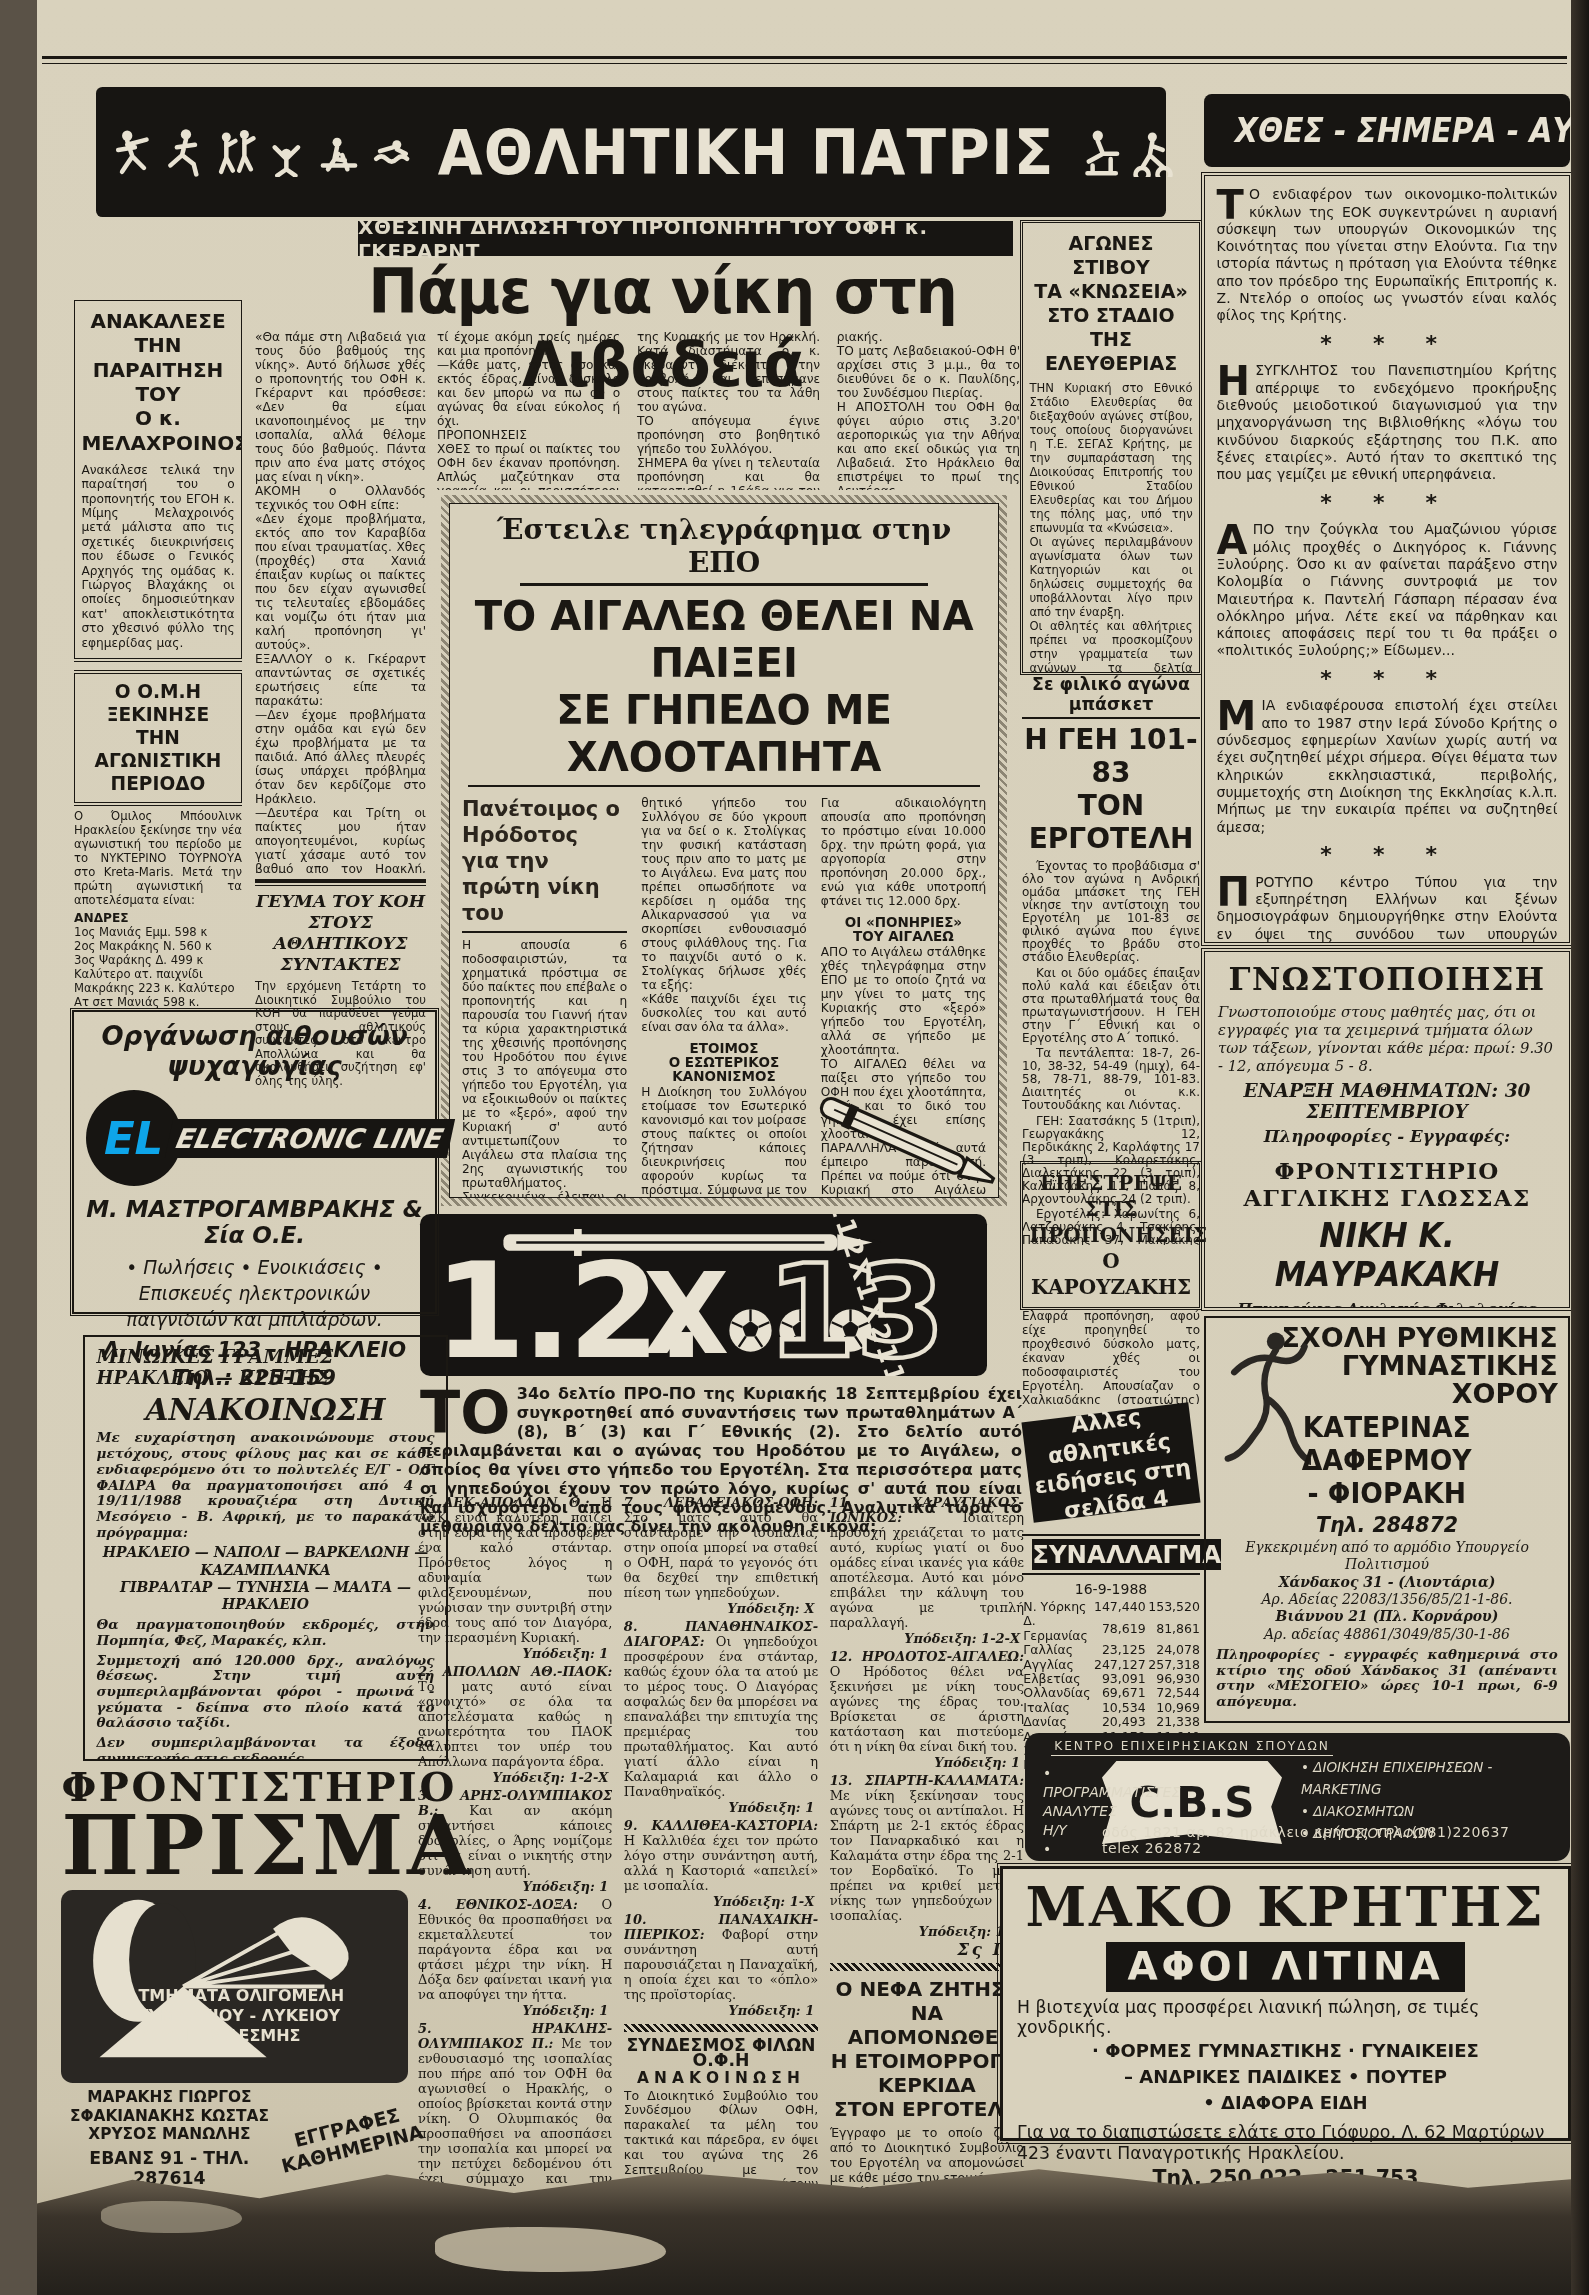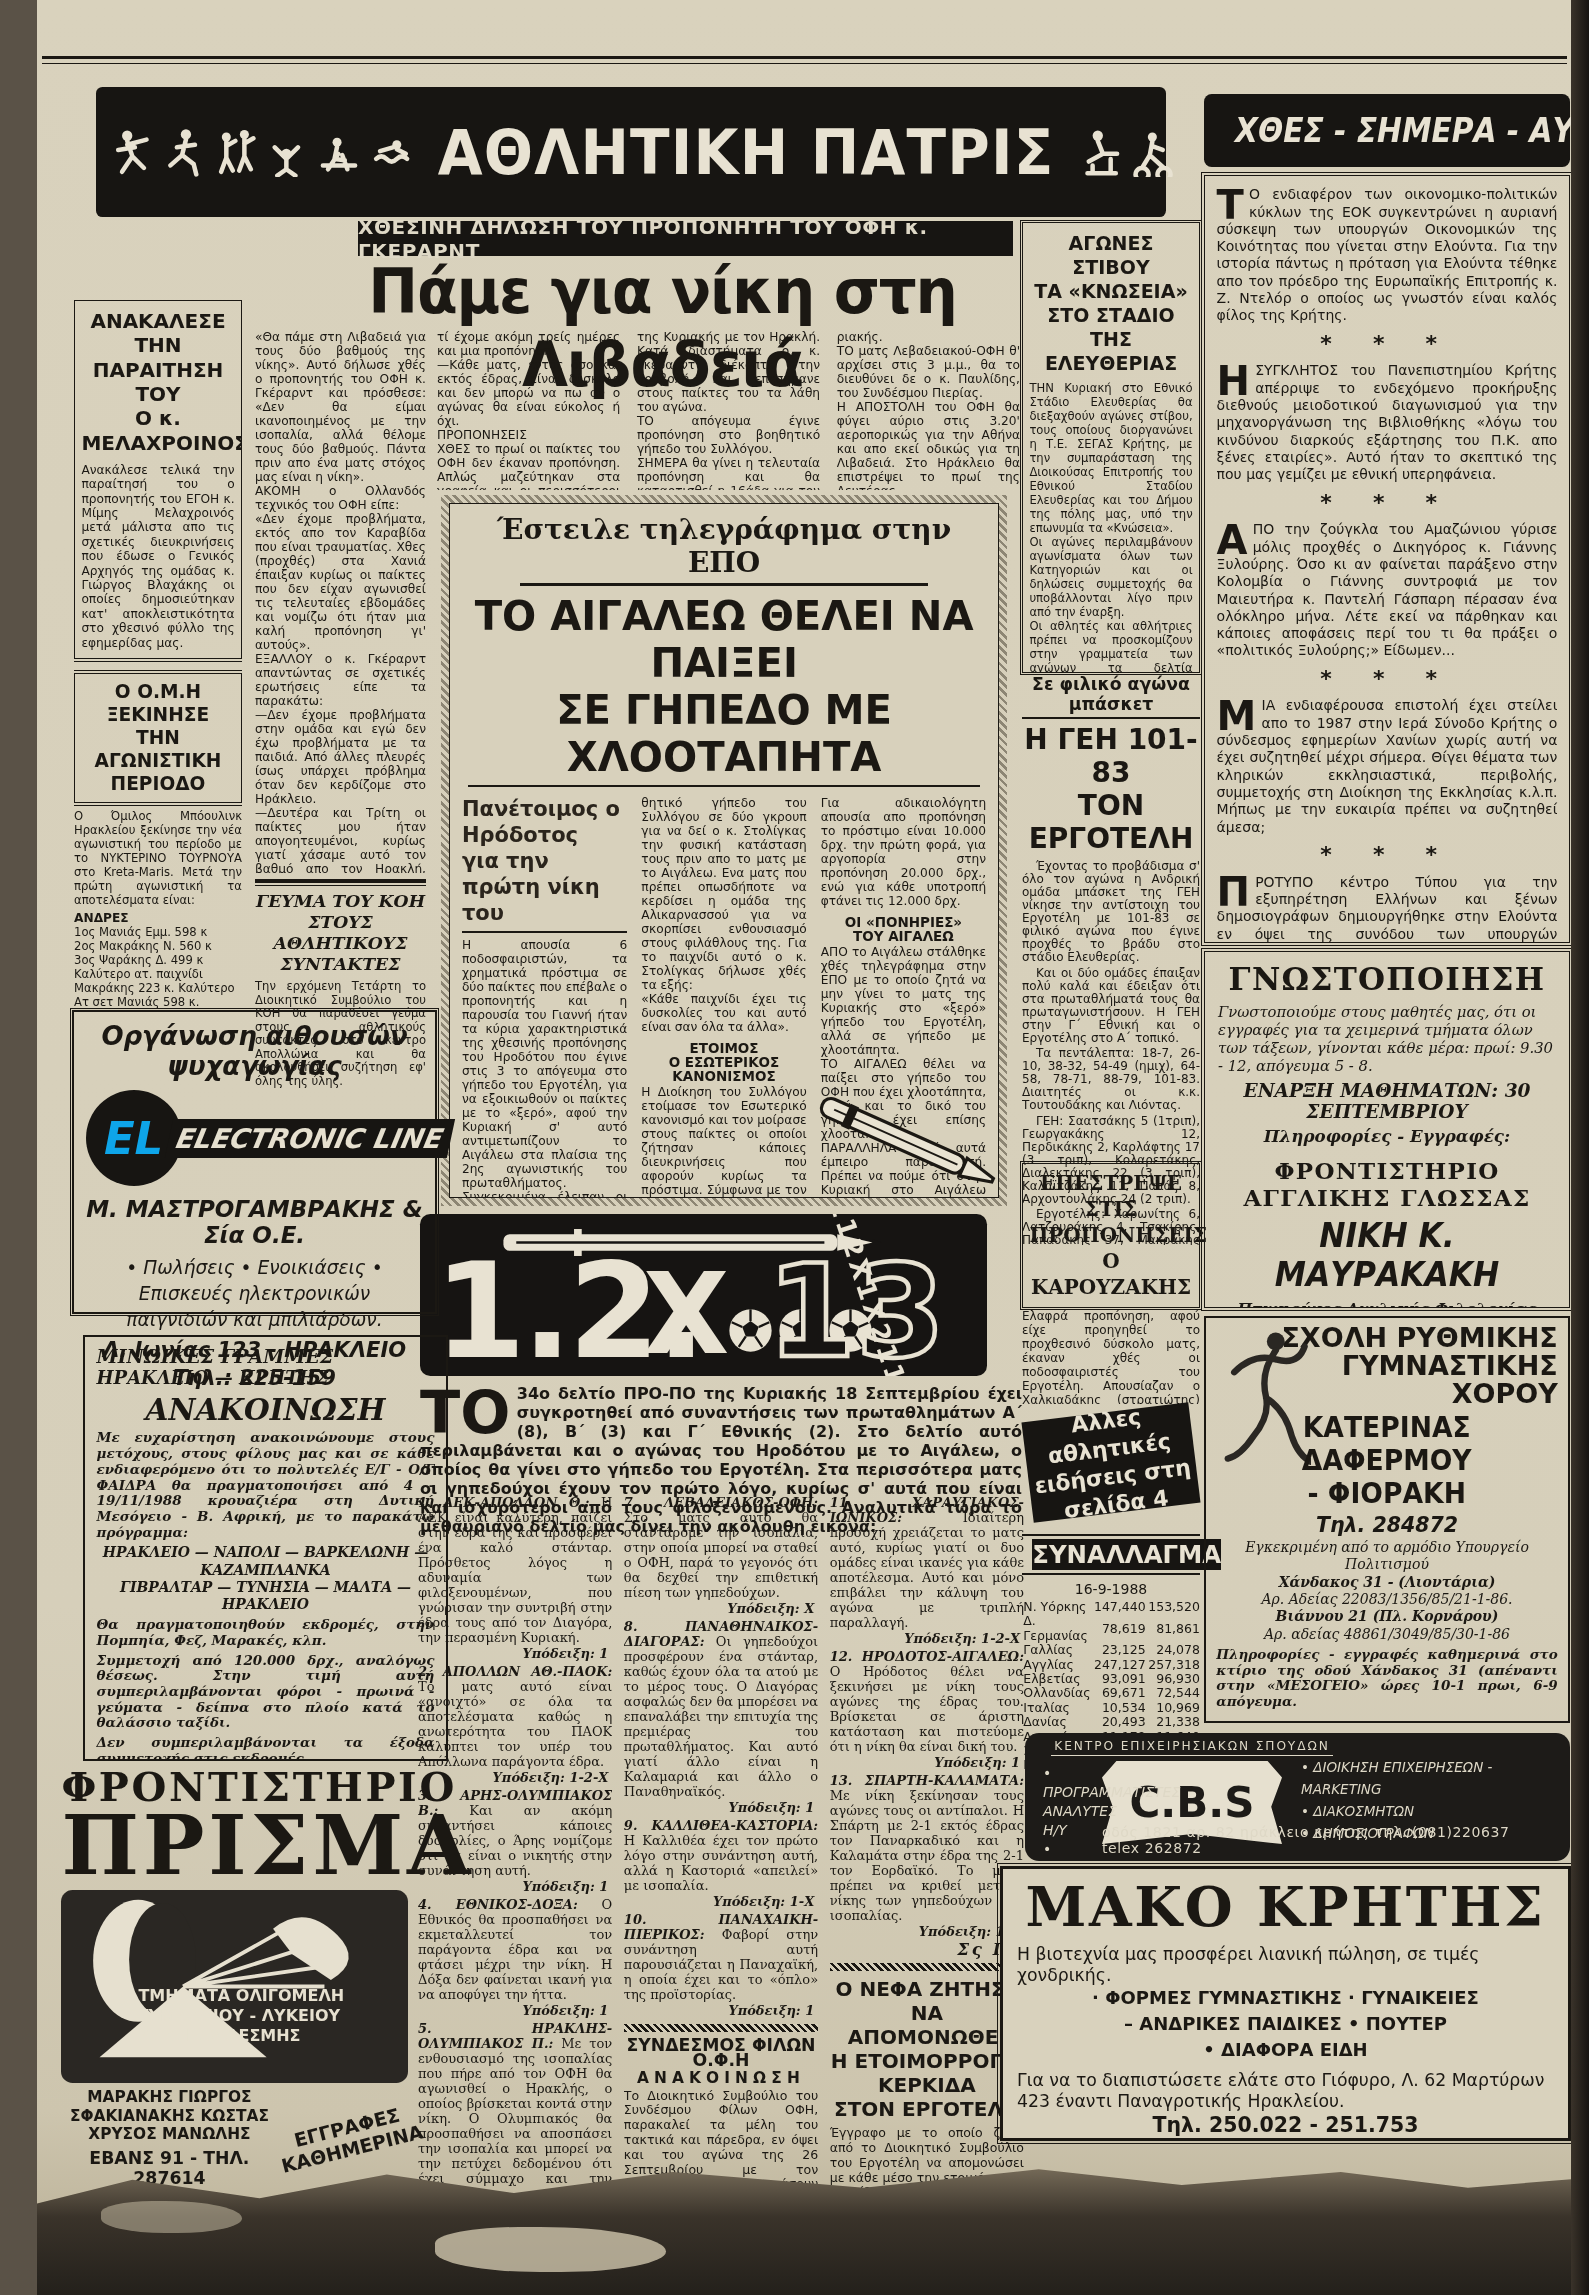--- a/index.html
+++ b/index.html
@@ -670,20 +670,21 @@
 • ΓΡΑΜΜΑΤΕΙΣ ΕΠΙΧΕΙΡΗΣΕΩΝ
 • ΧΕΙΡΙΣΤΕΣ Η/Υ</div>
     <div class="cbs-list ml" id="cbs-right">• ΔΙΟΙΚΗΣΗ ΕΠΙΧΕΙΡΗΣΕΩΝ - MARKETING
 • ΔΙΑΚΟΣΜΗΤΩΝ
 • ΔΗΜΟΣΙΟΓΡΑΦΩΝ</div>
     <div id="cbs-addr">οδός 1821 αρ. 82   ηράκλειο κρήτης   τηλ. (081)220637   telex 262872</div>
   </div>
 
   <div class="abs" id="mako">
     <div id="mako-title">ΜΑΚΟ ΚΡΗΤΗΣ</div>
+    <div id="mako-sub">ΑΦΟΙ ΛΙΤΙΝΑ</div>
     <div id="mako-body">Η βιοτεχνία μας προσφέρει λιανική πώληση, σε τιμές χονδρικής.</div>
     <div class="mako-line">· ΦΟΡΜΕΣ ΓΥΜΝΑΣΤΙΚΗΣ   · ΓΥΝΑΙΚΕΙΕΣ</div>
     <div class="mako-line">– ΑΝΔΡΙΚΕΣ   ΠΑΙΔΙΚΕΣ • ΠΟΥΤΕΡ</div>
     <div class="mako-line">• ΔΙΑΦΟΡΑ ΕΙΔΗ</div>
     <div id="mako-foot">Για να το διαπιστώσετε ελάτε στο Γιόφυρο, Λ. 62 Μαρτύρων 423 έναντι Παναγροτικής Ηρακλείου.</div>
     <div id="mako-phone">Τηλ. 250.022 - 251.753</div>
   </div>
 
   <div class="abs" id="torn"></div>
   <div class="scrap" style="left:398px;top:2227px;width:231px;height:45px;"></div>

